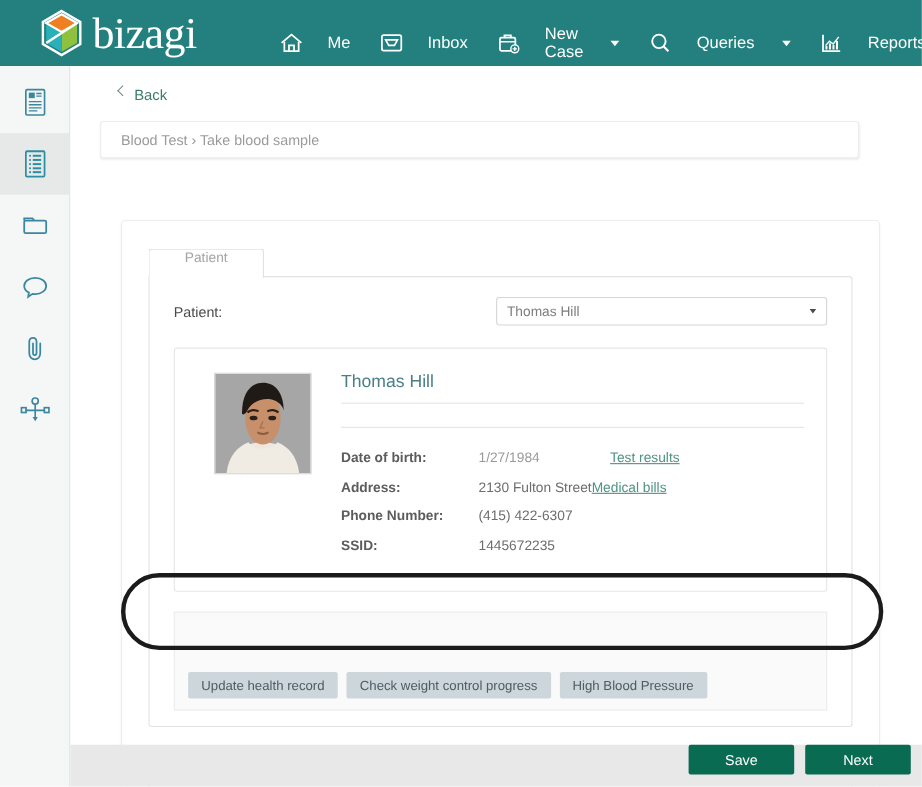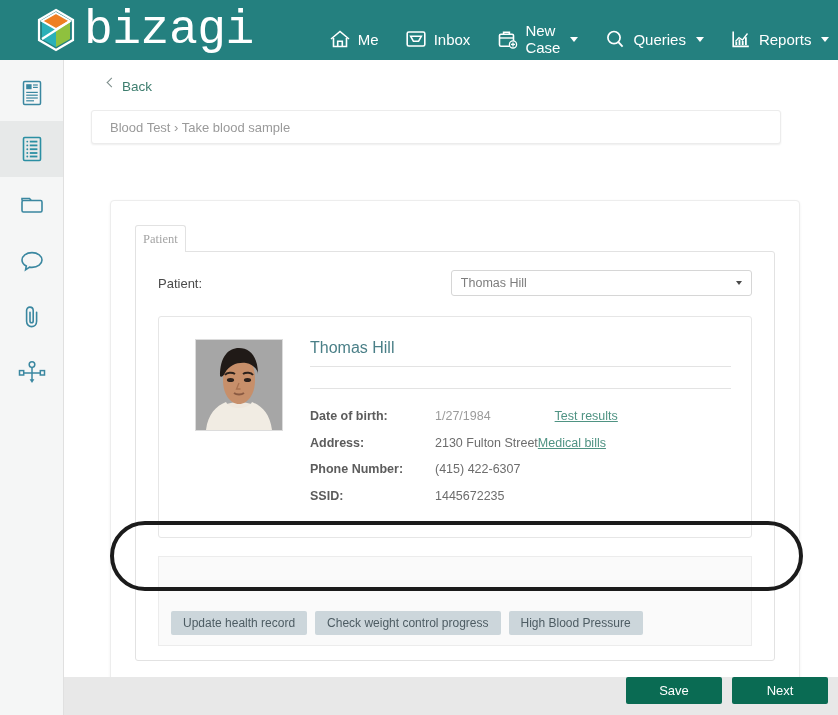--- a/index.html
+++ b/index.html
@@ -13,27 +13,27 @@
   
   .topbar {
     position: absolute; top: 0; left: 0;
     width: 838px; height: 60px;
     background: #24807f;
     display: flex; align-items: center;
   }
   .logo-wrap { display: flex; align-items: center; margin-left: 36px; }
   .logo-mark { width: 40px; height: 44px; }
   .logo-text {
-    font-size: 48px; color: #ffffff; margin-left: 8px;
+    font-size: 40px; color: #ffffff; margin-left: 8px;
     letter-spacing: -0.5px; font-weight: 400;
-    font-family: Liberation Mono, monospace;
+    font-family: Liberation Serif, serif;
   }
   .nav { display: flex; align-items: stretch; height: 60px; margin-left: 62px; }
   .nav-item {
-    display: flex; align-items: center; gap: 7px;
+    display: flex; align-items: center; gap: 22px;
     padding: 0 13px; height: 78px;
     color: #ffffff; font-size: 15px; cursor: pointer;
     position: relative;
   }
   .nav-item.active::after {
     content: ""; position: absolute; bottom: 0; left: 6px; right: 6px;
     height: 4px; background: #ffffff;
   }
   .nav-icon { display: flex; align-items: center; }
   .caret {
@@ -87,26 +87,26 @@
     position: absolute; top: 140px; left: 46px;
     width: 690px; height: 540px;
     background: #ffffff;
     border: 1px solid #ededed; border-radius: 4px;
     box-shadow: 0 1px 3px rgba(0,0,0,0.06);
   }
 
   
   .tab-strip { position: relative; height: 27px; margin: 24px 0 0 24px; }
   .tab {
-    display: inline-flex; align-items: center; justify-content: center;
-    height: 27px; padding: 0 7px;
+    display: inline-flex; justify-content: center;
+    height: 27px; padding: 0 32px;
     border: 1px solid #e2e2e2; border-bottom: none;
     border-radius: 3px 3px 0 0;
     background: #ffffff; font-size: 12.5px; color: #a4a4a4;
-    cursor: pointer; position: relative; z-index: 2; font-family: Liberation Serif, serif;
+    cursor: pointer; position: relative; z-index: 2;
   }
   .panel {
     margin: -1px 24px 0 24px;
     border: 1px solid #e2e2e2; border-radius: 0 3px 3px 3px;
     background: #ffffff; position: relative; z-index: 1;
   }
 
   .field-row {
     display: flex; align-items: center;
     padding: 18px 22px 6px 22px;

